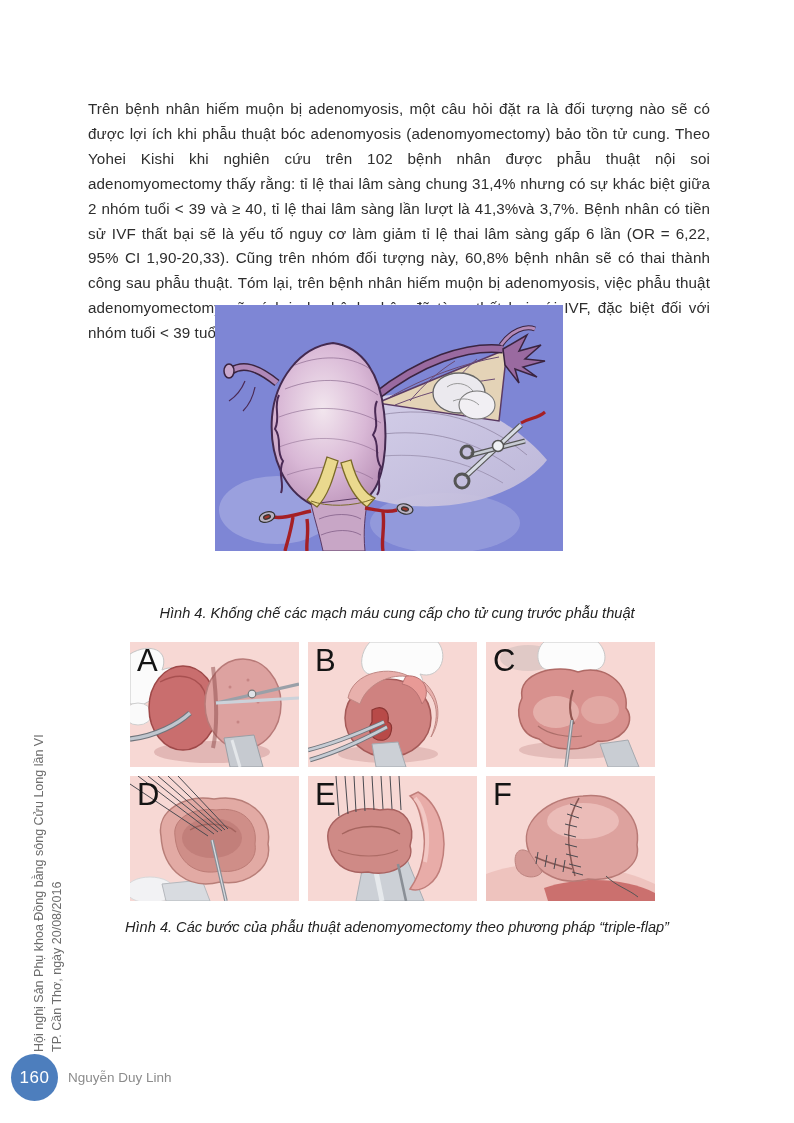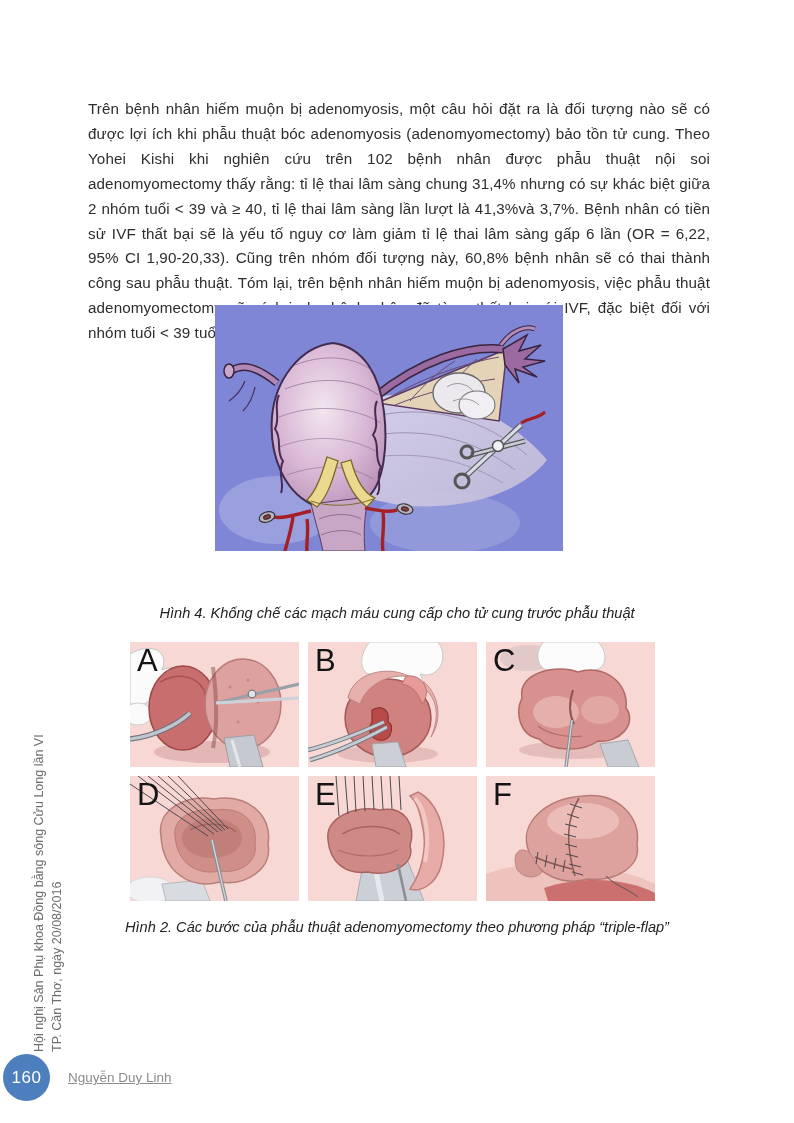--- a/index.html
+++ b/index.html
@@ -31,27 +31,27 @@
   .panel-letter {
     position:absolute; top:1px; left:7px; font-size:31px; color:#141414;
     font-weight:400; z-index:3;
   }
   .sidebar-note {
     position:absolute; left:30px; top:1052px; width:330px;
     transform-origin:0 0; transform:rotate(-90deg);
     font-size:12.5px; line-height:18px; color:#6d6d6d; white-space:nowrap;
   }
   .page-badge {
-    position:absolute; left:3px; top:1054px; width:47px; height:47px;
+    position:absolute; left:11px; top:1054px; width:47px; height:47px;
     border-radius:50%; background:#4d7ebd; color:#ffffff;
     display:flex; align-items:center; justify-content:center;
     font-size:17px; letter-spacing:0.5px;
   }
   .author {
-    position:absolute; left:68px; top:1070px; font-size:13.5px; color:#8c8c8c;text-decoration:underline;
+    position:absolute; left:68px; top:1070px; font-size:13.5px; color:#8c8c8c;
   }
 </style>
 </head>
 <body>
 
 <div class="page">
 
   <div class="body-text">Trên bệnh nhân hiếm muộn bị adenomyosis, một câu hỏi đặt ra là đối tượng nào sẽ có được lợi ích khi phẫu thuật bóc adenomyosis (adenomyomectomy) bảo tồn tử cung. Theo Yohei Kishi khi nghiên cứu trên 102 bệnh nhân được phẫu thuật nội soi adenomyomectomy thấy rằng: tỉ lệ thai lâm sàng chung 31,4% nhưng có sự khác biệt giữa 2 nhóm tuổi &lt; 39 và ≥ 40, tỉ lệ thai lâm sàng lần lượt là 41,3%và 3,7%. Bệnh nhân có tiền sử IVF thất bại sẽ là yếu tố nguy cơ làm giảm tỉ lệ thai lâm sàng gấp 6 lần (OR = 6,22, 95% CI 1,90-20,33). Cũng trên nhóm đối tượng này, 60,8% bệnh nhân sẽ có thai thành công sau phẫu thuật. Tóm lại, trên bệnh nhân hiếm muộn bị adenomyosis, việc phẫu thuật adenomyomectomy sẽ có lợi cho bệnh nhân đã từng thất bại với IVF, đặc biệt đối với nhóm tuổi &lt; 39 tuổi (Kishi và cs., 2014).</div>
 
   <div class="figure4">
@@ -282,21 +282,21 @@
             <path d="M79,84 L77,96"></path>
         </g>
         <path d="M120,100 C130,110 142,113 152,121" stroke="#555" stroke-width="1" fill="none"></path>
       </svg>
       <div class="panel-letter">F</div>
     </div>
 
   </div>
 
   <div class="caption caption5">
-    <div>Hình 2. Các bước của phẫu thuật adenomyomectomy theo phương pháp “triple-flap”</div>
+    <div>Hình 4. Các bước của phẫu thuật adenomyomectomy theo phương pháp “triple-flap”</div>
   </div>
 
   <div class="sidebar-note">
     <div>Hội nghị Sản Phụ khoa Đồng bằng sông Cửu Long lần VI</div>
     <div>TP. Cần Thơ, ngày 20/08/2016</div>
   </div>
 
   <div class="page-badge">
     <span>160</span>
   </div>

